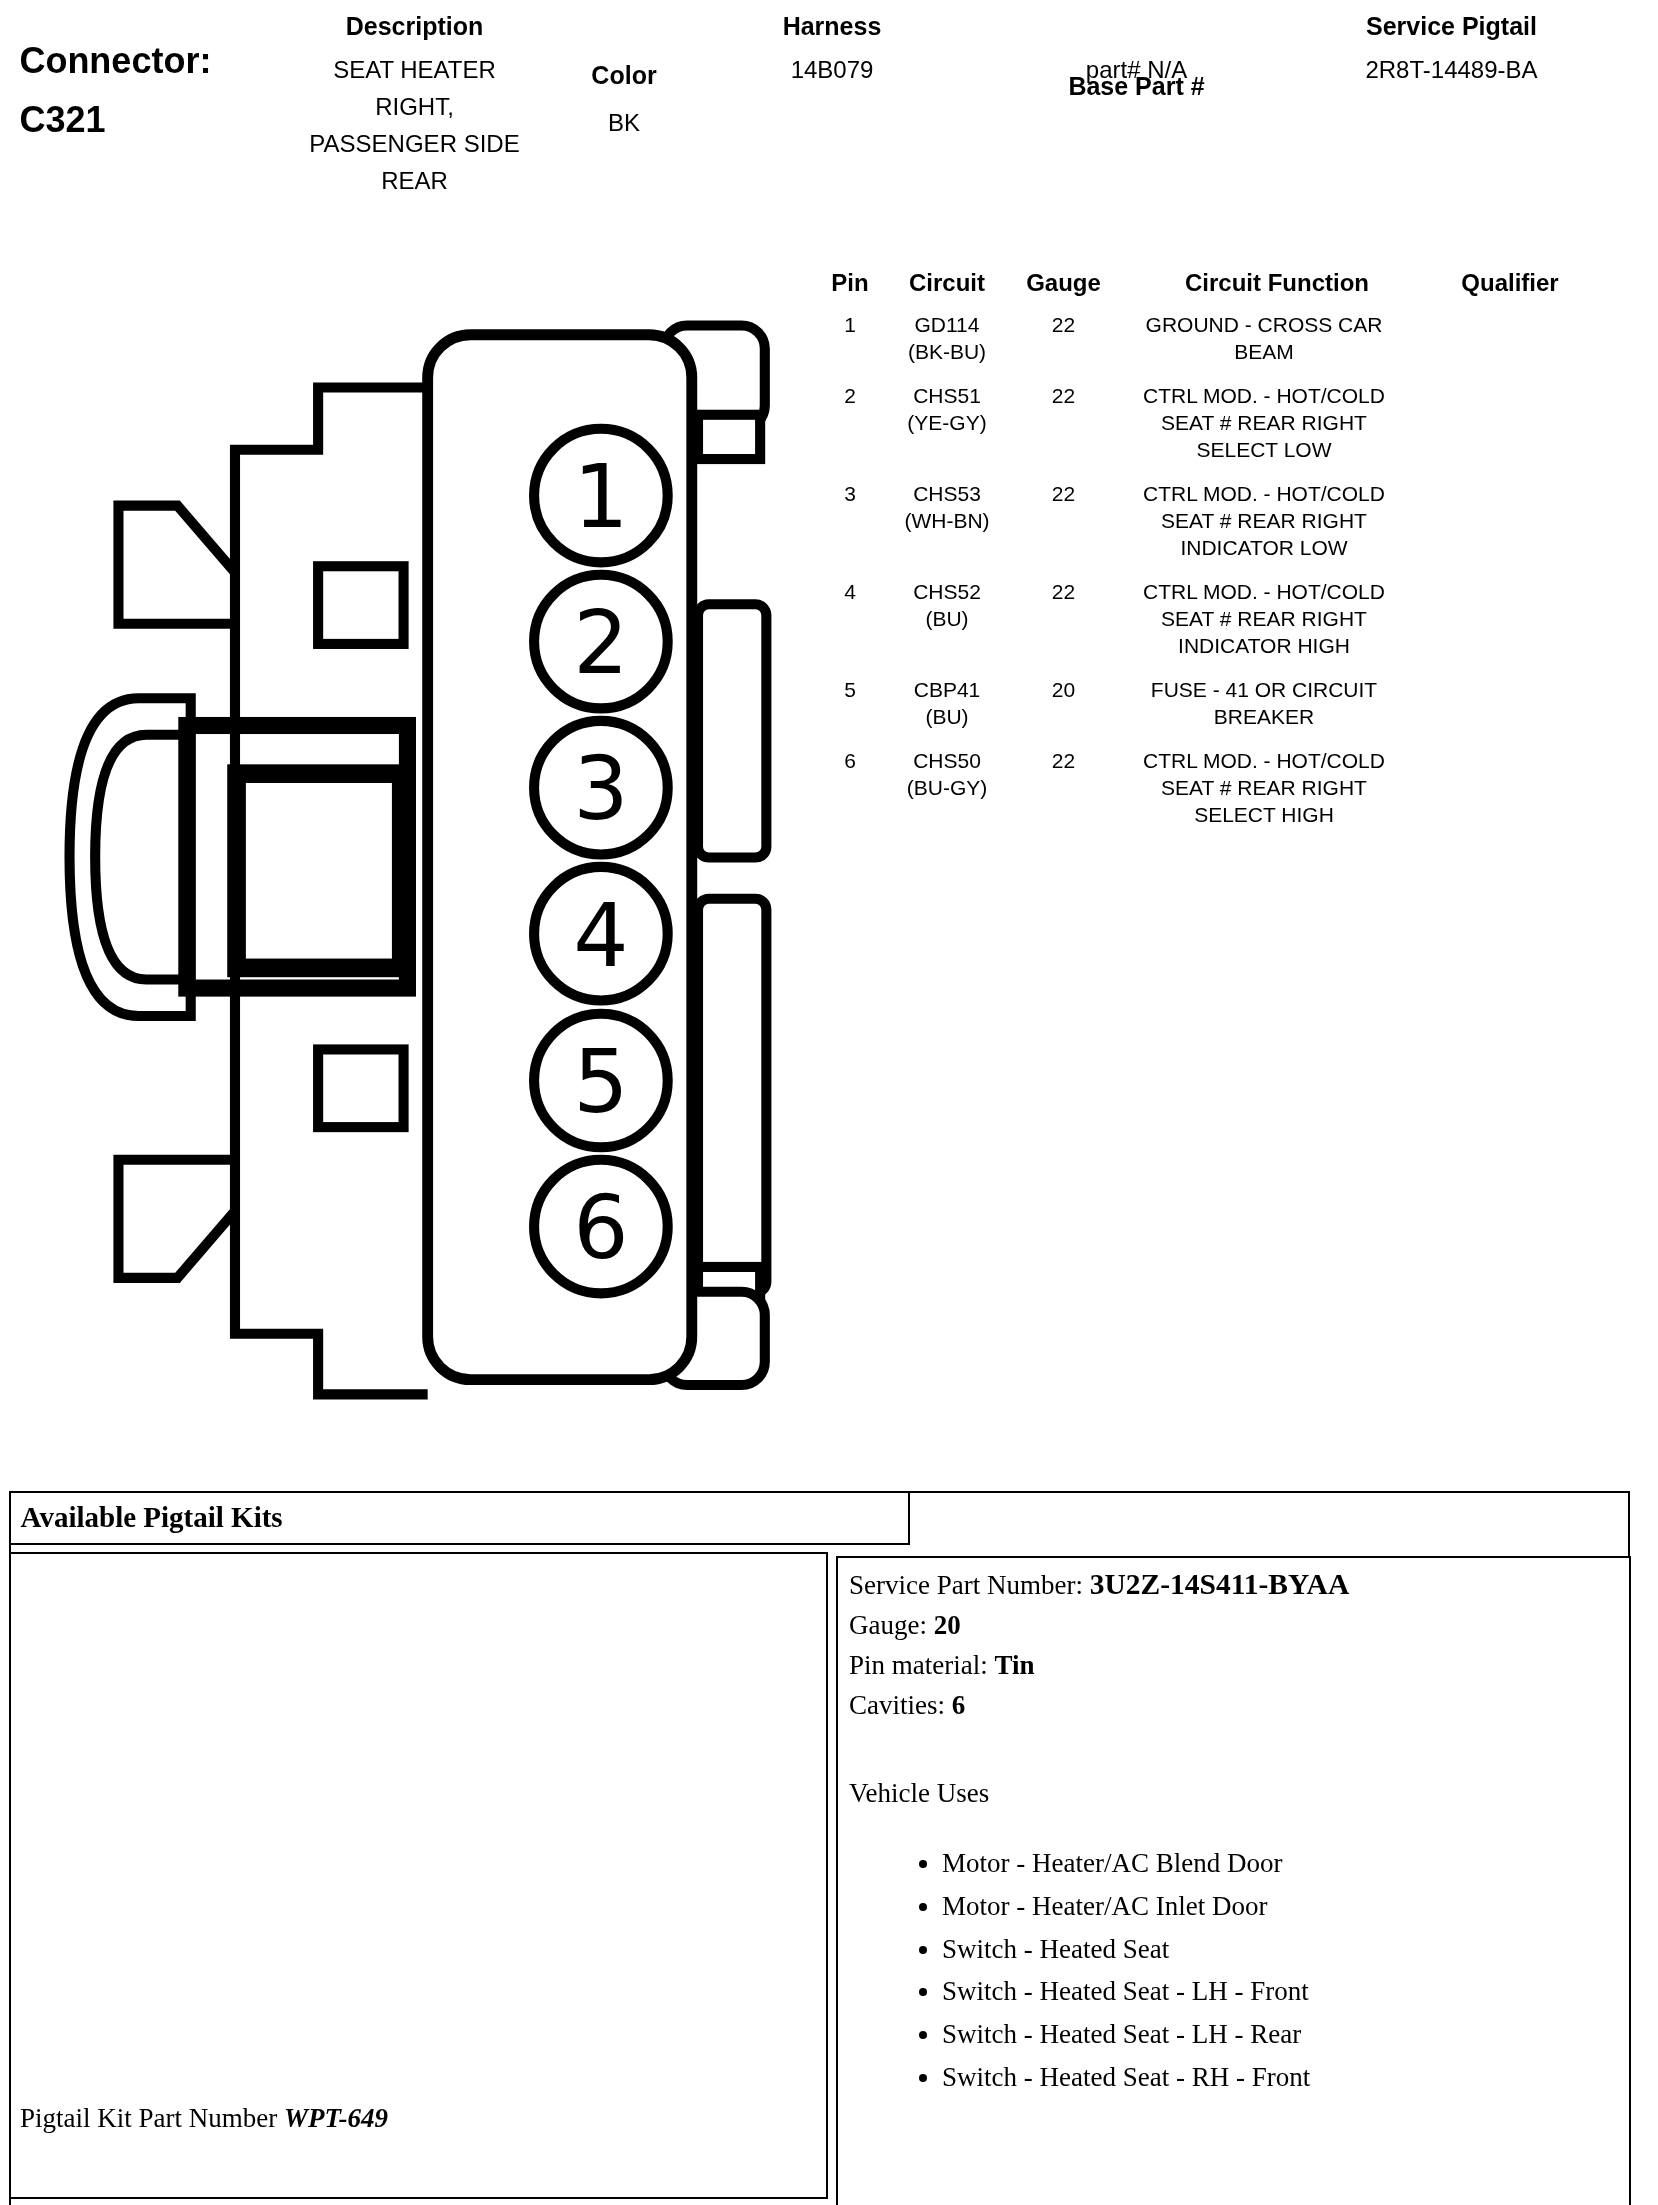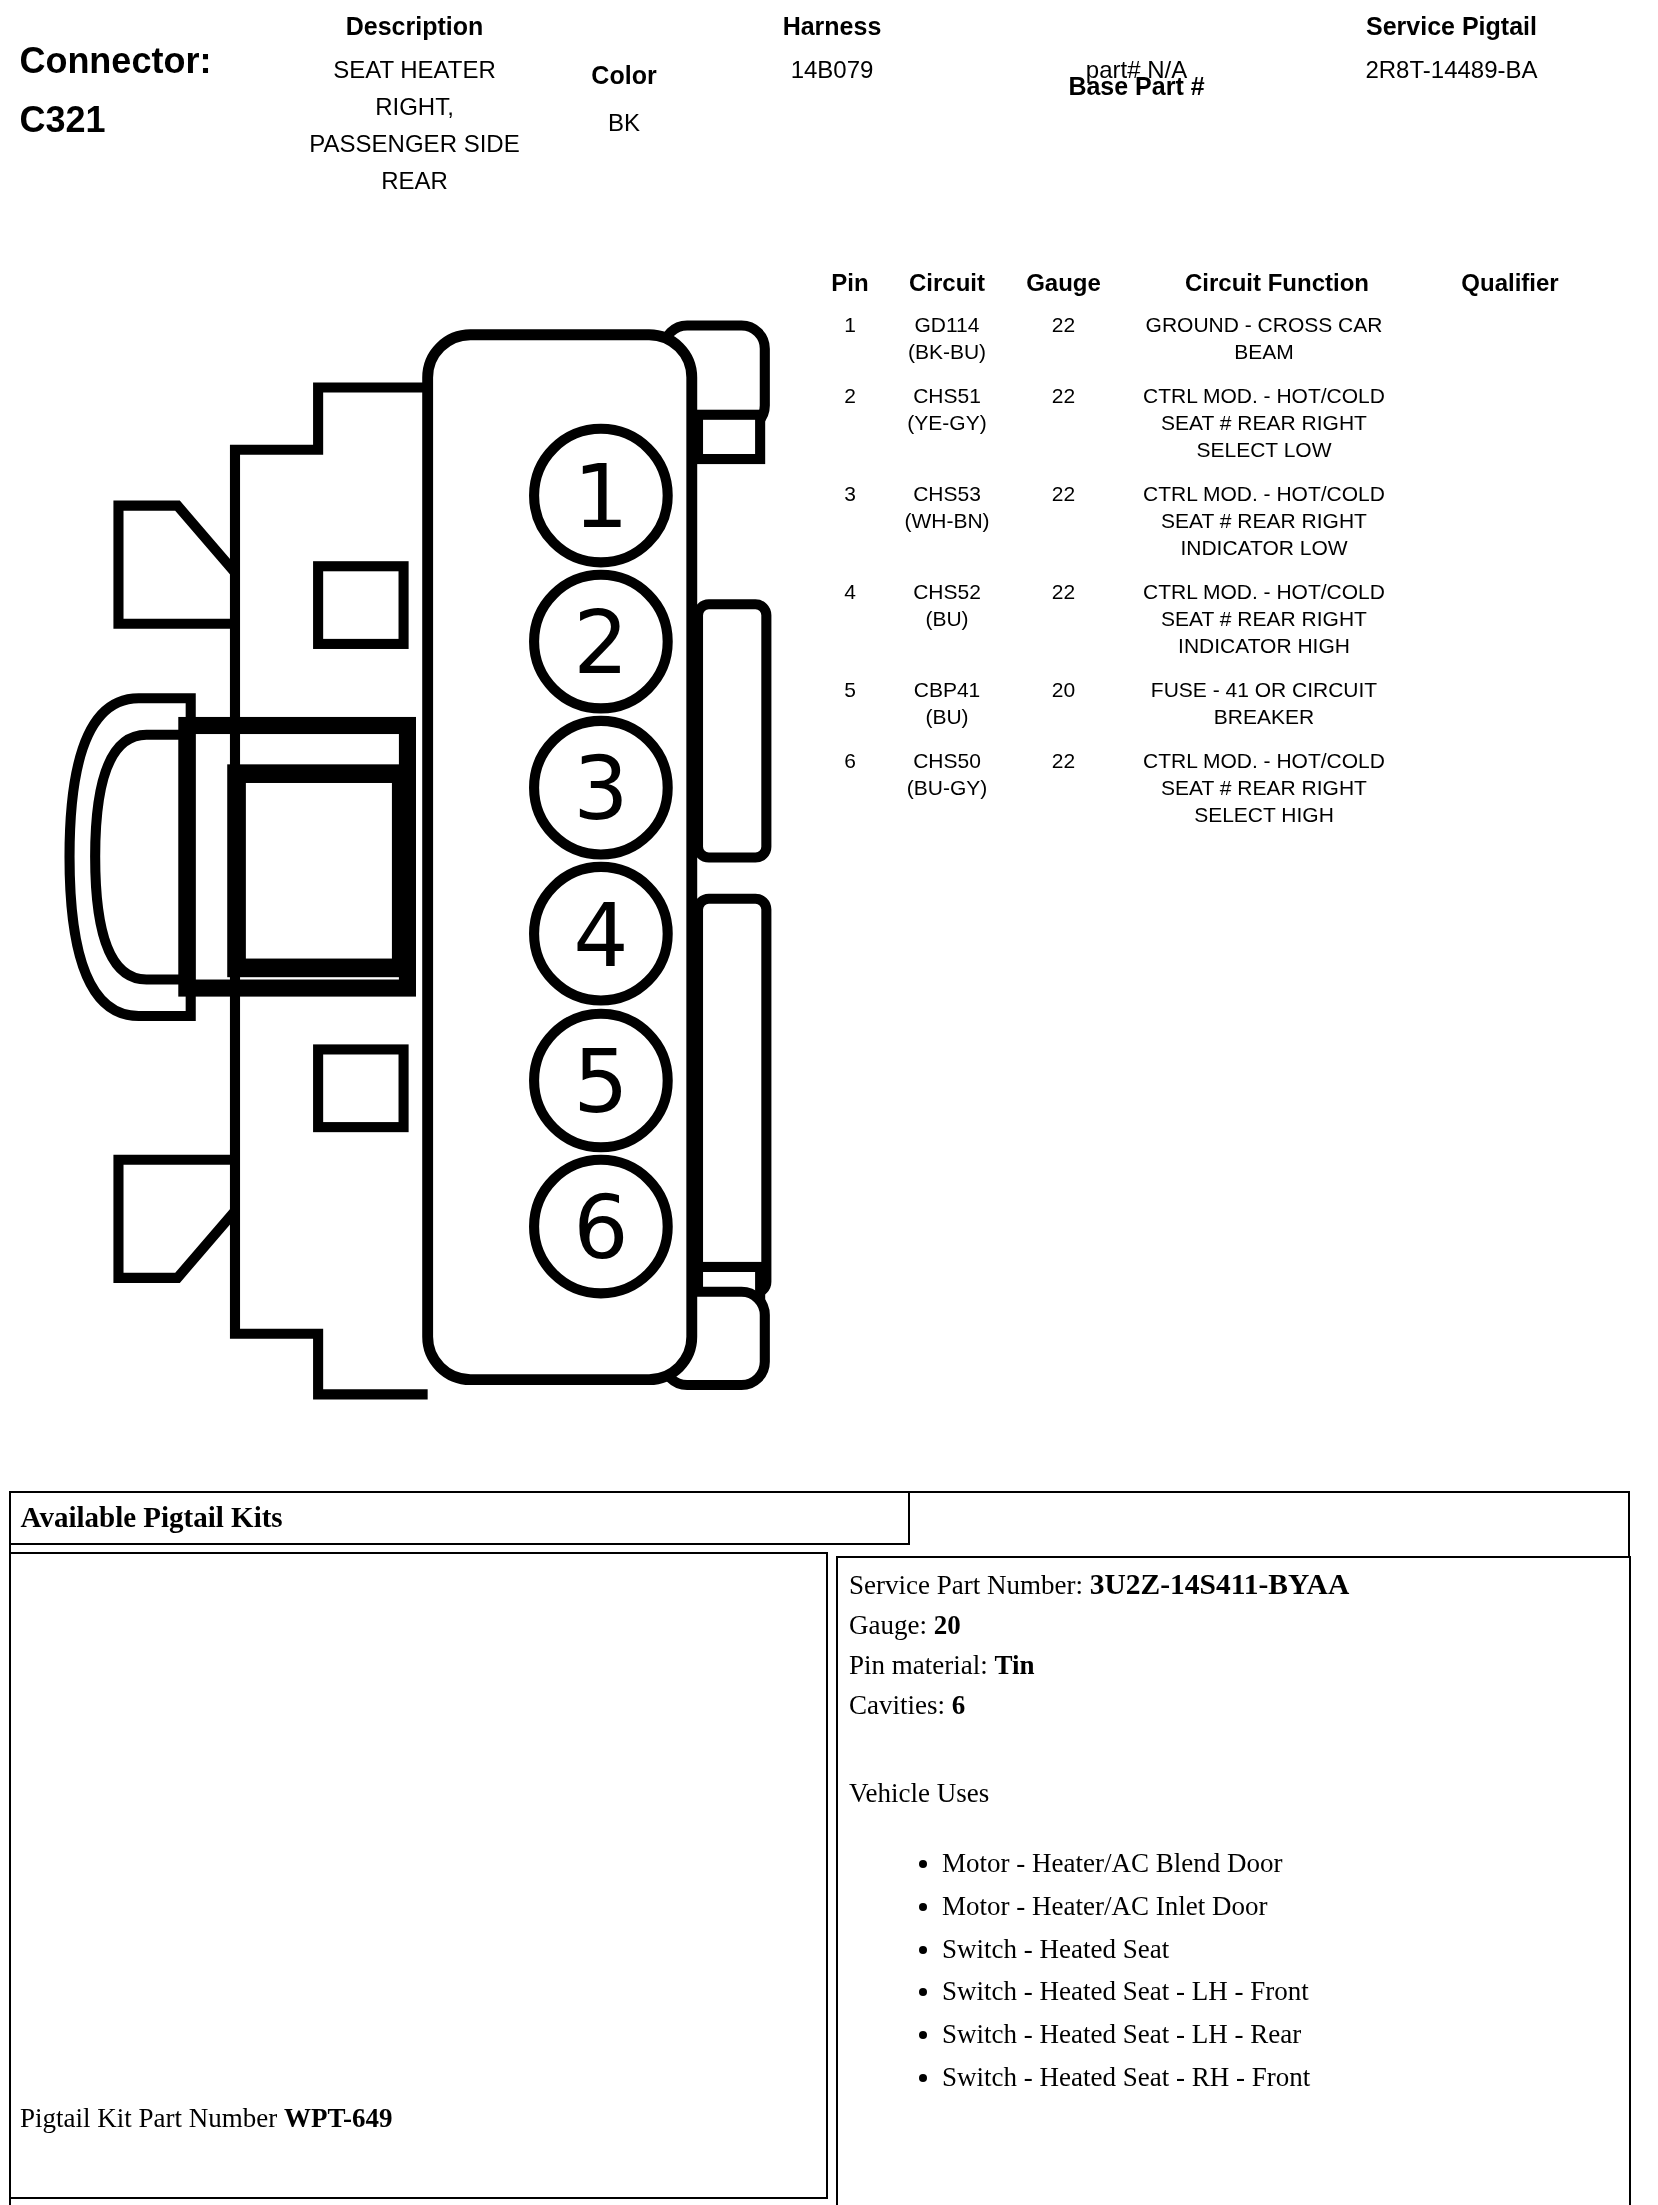--- a/index.html
+++ b/index.html
@@ -41,21 +41,21 @@
   .outer-box{position:absolute;left:9.3px;top:1491px;width:1621px;height:731px;
     border:2.3px solid #000;box-sizing:border-box;}
   .header-cell{position:absolute;left:9.3px;top:1491px;width:901px;height:54px;
     border:2.3px solid #000;box-sizing:border-box;background:#fff;
     font-family:"Liberation Serif",serif;font-weight:bold;font-size:29px;
     padding:7.8px 0 0 9.3px;}
   .left-body{position:absolute;left:9.3px;top:1552px;width:819px;height:647px;
     border:2.3px solid #000;box-sizing:border-box;background:#fff;}
   .kit-text{position:absolute;left:20px;top:2103px;font-family:"Liberation Serif",serif;
     font-size:27px;}
-  .kit-text .b{font-weight:bold;}
+  .kit-text .b{font-weight:bold;font-style:italic;}
   .right-panel{position:absolute;left:836px;top:1556px;width:795px;height:668px;
     border:2.3px solid #000;box-sizing:border-box;background:#fff;
     font-family:"Liberation Serif",serif;font-size:27px;padding:6.2px 11px;}
   .rp-line{line-height:40px;}
   .right-panel .b{font-weight:bold;}
   .sp-num{font-weight:bold;font-size:29.5px;}
   .vehicle-title{margin-top:48px;line-height:40px;}
   ul.uses{margin:36px 0 0 0;padding-left:93px;list-style:disc;}
   ul.uses li{line-height:29.5px;margin-bottom:13.2px;}
 </style>

